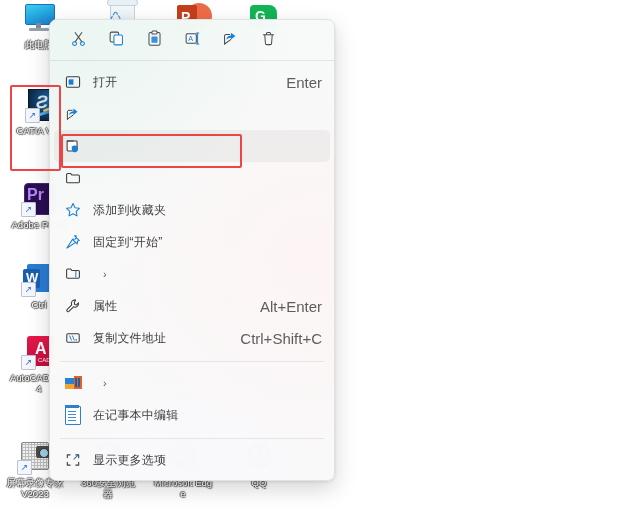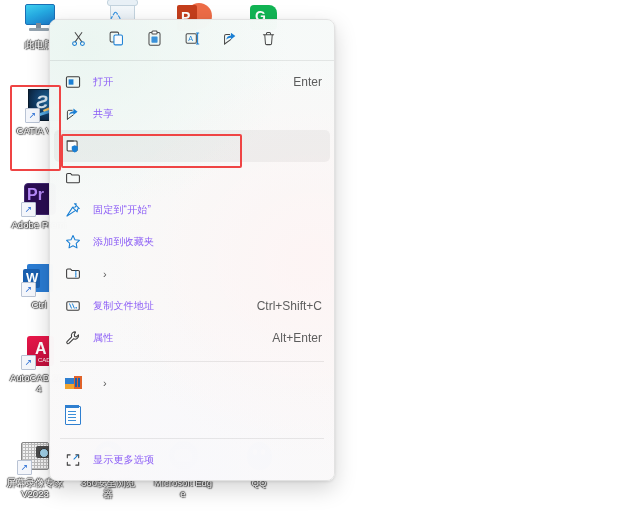--- a/index.html
+++ b/index.html
@@ -141,22 +141,22 @@
   .ctx-item{
     position:relative;
     height:32px;display:flex;align-items:center;
     border-radius:5px;padding:0 8px 0 8px;cursor:default;
   }
   .ctx-item.highlighted{background:rgba(0,0,0,0.045);}
   .ctx-ico{
     width:22px;min-width:22px;height:22px;margin-right:9px;
     display:flex;align-items:center;justify-content:center;
   }
-  .ctx-label{flex:1;white-space:nowrap;font-size:10px;color:#8b5cf6;letter-spacing:.2px;}
-  .ctx-accel{color:#5d5d5d;font-size:12px;margin-left:10px;white-space:nowrap;}
+  .ctx-label{flex:1;white-space:nowrap;font-size:12px;color:#404040;letter-spacing:.2px;}
+  .ctx-accel{color:#5d5d5d;font-size:15px;margin-left:10px;white-space:nowrap;}
   .ctx-chev{color:#5a5a5a;font-size:11px;margin-left:10px;}
 
   
   .mi-360{width:17px;height:15px;position:relative;}
   .mi-360 .a{position:absolute;left:0;top:2px;width:9px;height:6px;background:#2f7fd0;}
   .mi-360 .b{position:absolute;left:0;top:8px;width:9px;height:5px;background:#f0a32e;}
   .mi-360 .c{position:absolute;left:9px;top:0px;width:8px;height:13px;background:#e0622a;}
   .mi-360 .d{position:absolute;left:10px;top:2px;width:2px;height:9px;background:#1f5fa8;}
   .mi-360 .e{position:absolute;left:13px;top:2px;width:2px;height:9px;background:#1f5fa8;}
 
@@ -370,21 +370,20 @@
     </div>
 
     <div class="ctx-item">
       <span class="ctx-ico">
         <svg width="16" height="16" viewBox="0 0 20 20" fill="none">
           <path d="M3 16.5V7.2c0-1 .8-1.8 1.8-1.8H9" stroke="#3c3c3c" stroke-width="1.2" stroke-linecap="round"></path>
           <path d="M3 16.5l7.2-5.2" stroke="#3c3c3c" stroke-width="1.2" stroke-linecap="round"></path>
           <path d="M10.5 3.2l5.2 4-5.2 4V9.1c-3 0-4.6 1.2-5.6 2.6.5-2.8 2-4.8 5.6-5.1V3.2z" fill="#1a7fd4"></path>
         </svg>
       </span>
-      <span class="ctx-label">共享</span>
       <span class="ctx-accel"></span>
     </div>
 
     <div class="ctx-item highlighted">
       <span class="ctx-ico">
         <svg width="16" height="16" viewBox="0 0 18 18" fill="none">
           <path d="M2.4 3.4h10.2a1 1 0 0 1 1 1v9.2a1 1 0 0 1-1 1H3.4a1 1 0 0 1-1-1V3.4z" stroke="#3c3c3c" stroke-width="1.2" fill="#fdfdfd"></path>
           <path d="M2.4 3.4h7.4" stroke="#3c3c3c" stroke-width="1.2"></path>
           <path d="M11 8.2l3.4 1.3v3c0 2-1.6 3.2-3.4 3.9-1.8-.7-3.4-1.9-3.4-3.9v-3L11 8.2z" fill="#1a7fd4"></path>
         </svg>
@@ -397,68 +396,68 @@
         <svg width="16" height="16" viewBox="0 0 18 18" fill="none">
           <path d="M1.8 5.2c0-.7.6-1.3 1.3-1.3h3.1l1.5 1.7h7.2c.7 0 1.3.6 1.3 1.3v6.2c0 .7-.6 1.3-1.3 1.3H3.1c-.7 0-1.3-.6-1.3-1.3V5.2z" stroke="#3c3c3c" stroke-width="1.2"></path>
         </svg>
       </span>
       <span class="ctx-accel"></span>
     </div>
 
     <div class="ctx-item">
       <span class="ctx-ico">
         <svg width="16" height="16" viewBox="0 0 18 18" fill="none">
+          <path d="M9 1.8l2.2 4.6 5 .7-3.6 3.5.85 5-4.45-2.35L4.55 15.6l.85-5L1.8 7.1l5-.7L9 1.8z" stroke="#1a7fd4" stroke-width="1.2" stroke-linejoin="round"></path>
+        </svg>
+      </span>
+      <span class="ctx-label">添加到收藏夹</span>
+      <span class="ctx-accel"></span>
+    </div>
+
+    <div class="ctx-item">
+      <span class="ctx-ico">
+        <svg width="16" height="16" viewBox="0 0 18 18" fill="none">
           <path d="M10.6 1.9l5.5 5.5-2 .5-.4 3.3-5.2-5.2 3.3-.4.8-3.7z" stroke="#1a7fd4" stroke-width="1.2" stroke-linejoin="round"></path>
           <path d="M8.5 6l-6.6 10L12 9.4" stroke="#1a7fd4" stroke-width="1.2" stroke-linecap="round"></path>
         </svg>
       </span>
       <span class="ctx-label">固定到“开始”</span>
       <span class="ctx-accel"></span>
     </div>
 
     <div class="ctx-item">
       <span class="ctx-ico">
         <svg width="16" height="16" viewBox="0 0 18 18" fill="none">
-          <path d="M9 1.8l2.2 4.6 5 .7-3.6 3.5.85 5-4.45-2.35L4.55 15.6l.85-5L1.8 7.1l5-.7L9 1.8z" stroke="#1a7fd4" stroke-width="1.2" stroke-linejoin="round"></path>
-        </svg>
-      </span>
-      <span class="ctx-label">添加到收藏夹</span>
-      <span class="ctx-accel"></span>
-    </div>
-
-    <div class="ctx-item">
-      <span class="ctx-ico">
-        <svg width="16" height="16" viewBox="0 0 18 18" fill="none">
           <path d="M1.8 4.6c0-.7.6-1.3 1.3-1.3h3.1l1.5 1.7h7.2c.7 0 1.3.6 1.3 1.3v6.2c0 .7-.6 1.3-1.3 1.3H3.1c-.7 0-1.3-.6-1.3-1.3V4.6z" stroke="#3c3c3c" stroke-width="1.2"></path>
           <path d="M12.2 5.6v1.4M12.2 8.2v1.4M12.2 10.8v1.4" stroke="#1a7fd4" stroke-width="1.3" stroke-linecap="round"></path>
         </svg>
       </span>
       <span class="ctx-chev">›</span>
+    </div>
+
+    <div class="ctx-item">
+      <span class="ctx-ico">
+        <svg width="16" height="16" viewBox="0 0 18 18" fill="none">
+          <path d="M11.9 2.2a4 4 0 0 0-4.4 5.6L2.3 13a1.5 1.5 0 0 0 2.1 2.1l5.2-5.2a4 4 0 0 0 5.6-4.4l-2.3 2.3-2-.5-.5-2 1.5-3.1z" stroke="#3c3c3c" stroke-width="1.2" stroke-linejoin="round"></path>
+        </svg>
+      </span>
+      <span class="ctx-label">属性</span>
+      <span class="ctx-accel">Alt+Enter</span>
     </div>
 
     <div class="ctx-item">
       <span class="ctx-ico">
         <svg width="16" height="16" viewBox="0 0 18 18" fill="none">
           <rect x="2" y="4.2" width="14" height="9.6" rx="1.3" stroke="#3c3c3c" stroke-width="1.2"></rect>
           <path d="M5.2 6.6l2 4.8M8.4 6.6l2 4.8" stroke="#1a7fd4" stroke-width="1.1" stroke-linecap="round"></path>
           <circle cx="12.6" cy="11.1" r="0.9" fill="#1a7fd4"></circle>
         </svg>
       </span>
       <span class="ctx-label">复制文件地址</span>
       <span class="ctx-accel">Ctrl+Shift+C</span>
-    </div>
-
-    <div class="ctx-item">
-      <span class="ctx-ico">
-        <svg width="16" height="16" viewBox="0 0 18 18" fill="none">
-          <path d="M11.9 2.2a4 4 0 0 0-4.4 5.6L2.3 13a1.5 1.5 0 0 0 2.1 2.1l5.2-5.2a4 4 0 0 0 5.6-4.4l-2.3 2.3-2-.5-.5-2 1.5-3.1z" stroke="#3c3c3c" stroke-width="1.2" stroke-linejoin="round"></path>
-        </svg>
-      </span>
-      <span class="ctx-label">属性</span>
-      <span class="ctx-accel">Alt+Enter</span>
     </div>
 
   </div>
 
   <div class="ctx-sep"></div>
 
   <div class="ctx-list">
 
     <div class="ctx-item">
       <span class="ctx-ico">
@@ -476,20 +475,21 @@
     <div class="ctx-item">
       <span class="ctx-ico">
         <span class="mi-note">
             <span class="mi-note-top"></span>
             <i class="l1"></i>
             <i class="l2"></i>
             <i class="l3"></i>
             <i class="l4"></i>
           </span>
       </span>
+      <span class="ctx-label">在记事本中编辑</span>
       <span class="ctx-accel"></span>
     </div>
 
   </div>
 
   <div class="ctx-sep"></div>
 
   <div class="ctx-list">
     <div class="ctx-item">
       <span class="ctx-ico">

